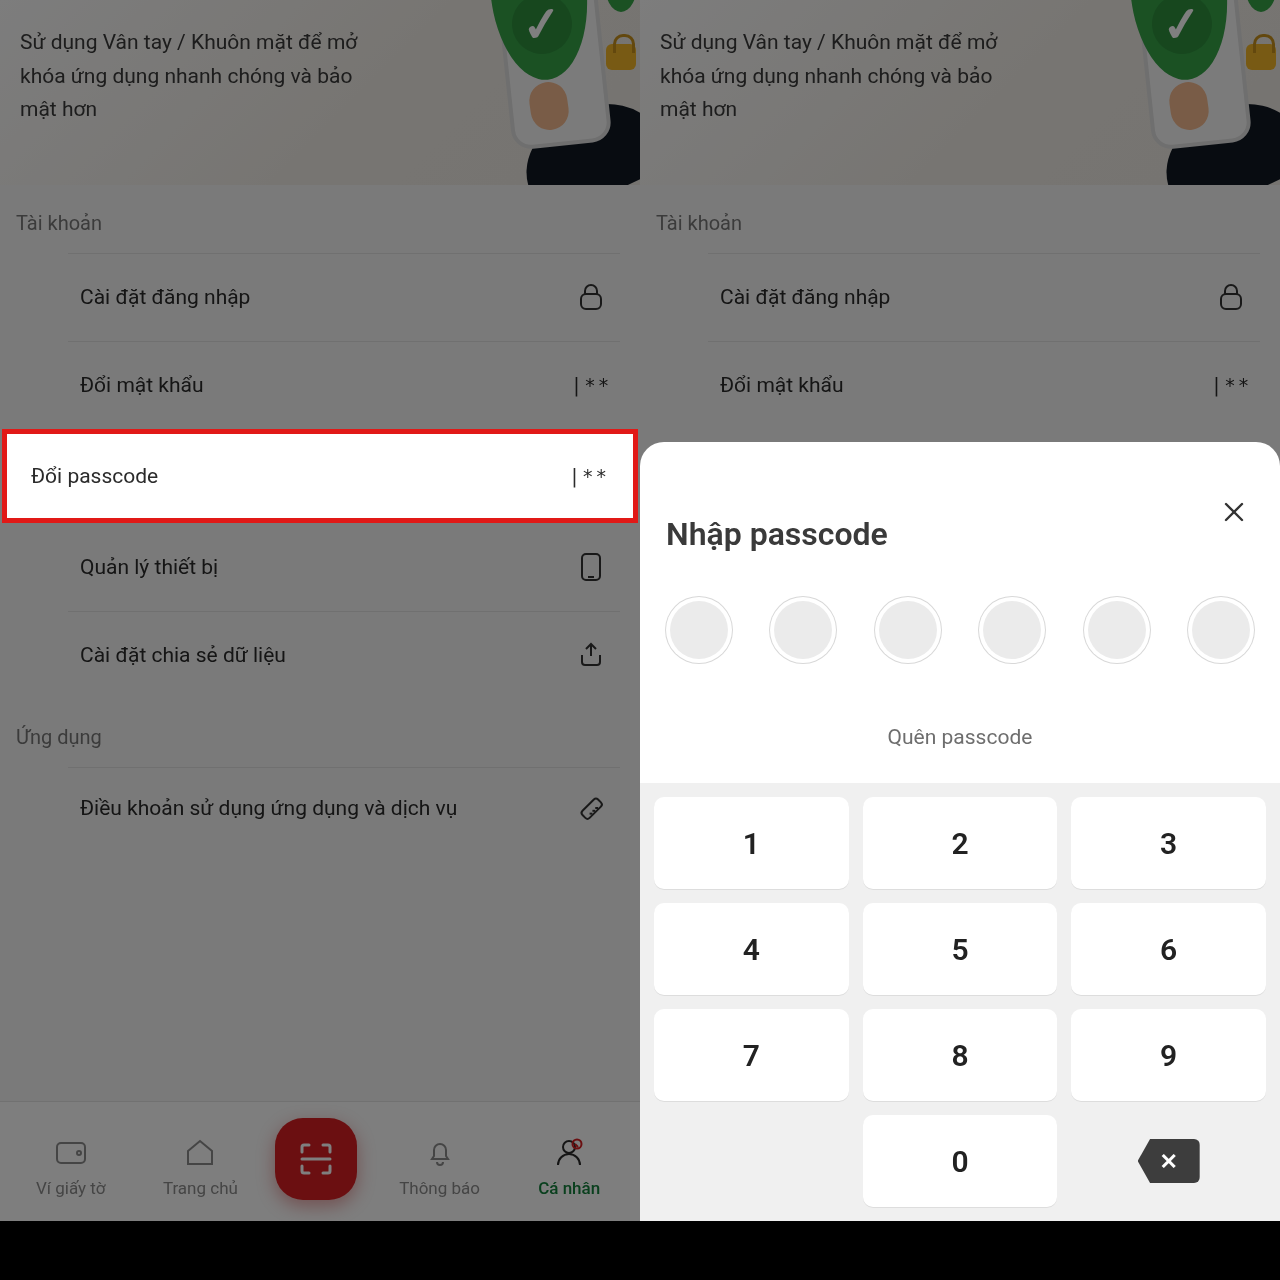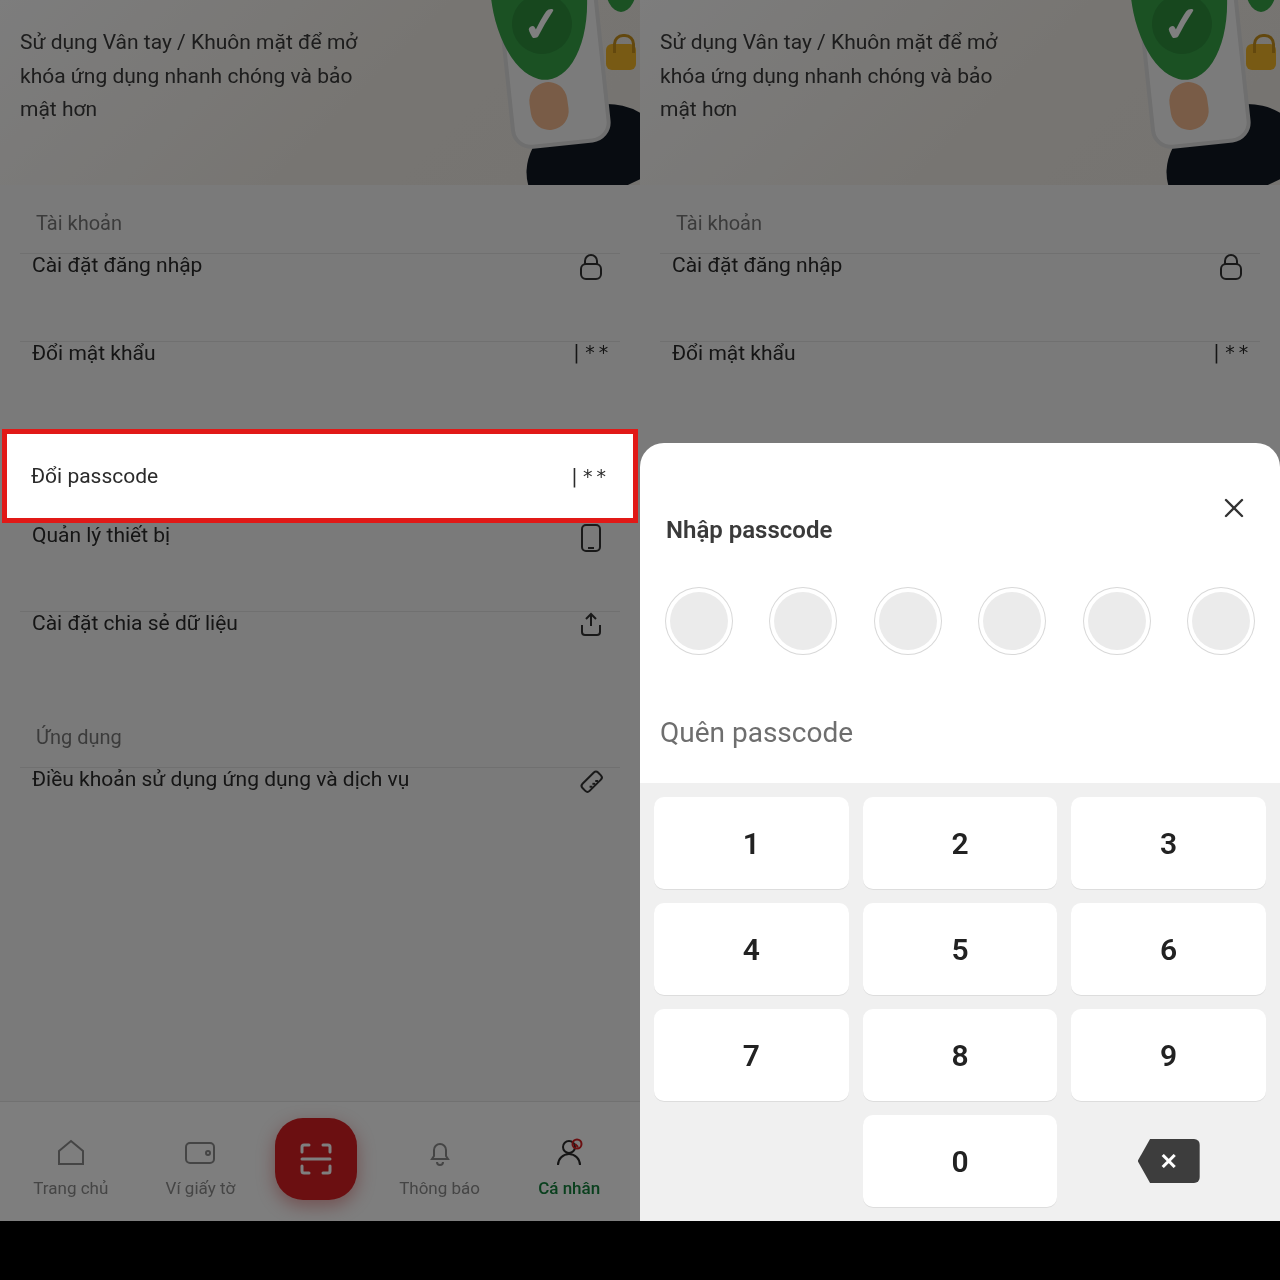--- a/index.html
+++ b/index.html
@@ -105,34 +105,35 @@
   position:absolute; right:4px; top:72px; width:30px;height:26px;
   background:#f0b429;border-radius:6px;
 }
 .mini-lock::before{
   content:""; position:absolute; top:-10px; left:7px; width:16px;height:16px;
   border:3px solid #c6901c; border-bottom:none; border-radius:10px 10px 0 0;
 }
 
 
 .section-title {
-  padding: 26px 20px 18px 36px;
+  padding: 26px 20px 18px 16px;
   font-size: 20px;
   color: #777;
 }
 .row {
   display: flex;
-  align-items: flex-start;
+  align-items: center;
   justify-content: space-between;
   background: #f5f5f5;
   padding: 0 32px;
   height: 88px;
   font-size: 21px;
   color: #2b2b2b;
   position: relative;
+  margin-left: 48px;
 }
 .row + .row::before,
 .section-title + .row::before {
   content:"";
   position:absolute;
   left:20px; right:20px; top:0;
   height:1px; background:#e0e0e0;
 }
 .row .icon-slot {
   width: 34px;
@@ -184,33 +185,33 @@
   position:absolute; left:0; right:0; bottom:0;
   background:#fff;
   border-radius:24px 24px 0 0;
   z-index: 20;
   padding: 28px 20px 20px 20px;
 }
 .sheet-header{
   display:flex; align-items:center; justify-content:space-between;
   padding: 0 6px 20px 6px;
 }
-.sheet-title{ font-size:24px; color:#3a3a3a; font-weight:600;margin-top:45px; }
+.sheet-title{ font-size:32px; color:#3a3a3a; font-weight:600;margin-top:45px; }
 .close-x{ font-size:26px; color:#444; width:40px;height:40px;display:flex;align-items:center;justify-content:center; }
 
 .dots-row{
   display:flex; justify-content:space-between; padding: 28px 10px 38px 10px;
 }
 .dot{
   width:58px;height:58px;border-radius:50%;
   background:#ebebeb;
   box-shadow: 0 0 0 4px #fff, 0 0 0 5px #d8d8d8;
 }
 .forgot{
-  font-size:28px; color:#6e6e6e; padding: 28px 0 34px 0;
+  text-align:center; font-size:21px; color:#6e6e6e; padding: 28px 0 34px 0;
 }
 .keypad{
   background:#f0f0f0;
   margin: 0 -20px -20px -20px;
   padding: 14px;
   display:grid;
   grid-template-columns: repeat(3, 1fr);
   gap: 14px;
 }
 .key{
@@ -306,34 +307,34 @@
         <line x1="9" y1="17" x2="11" y2="19" transform="rotate(-45 14 14)"></line>
         <line x1="13" y1="17" x2="15" y2="19" transform="rotate(-45 14 14)"></line>
         <line x1="17" y1="17" x2="19" y2="19" transform="rotate(-45 14 14)"></line>
       </svg>
     </span>
   </div>
 
   <div class="bottom-nav">
     <div class="nav-item">
       <div class="nav-icon">
-        <svg width="32" height="30" viewBox="0 0 32 30" stroke="#8b8b8b" stroke-width="2" fill="none">
-            <path d="M4 14 L16 4 L28 14 V27 H4z"></path>
-          </svg>
-      </div>
-      <div>Trang chủ</div>
-    </div>
-    <div class="nav-item">
-      <div class="nav-icon">
         <svg width="34" height="28" viewBox="0 0 34 28" stroke="#8b8b8b" stroke-width="2" fill="none">
             <rect x="3" y="5" width="28" height="20" rx="4"></rect>
             <circle cx="25" cy="15" r="2"></circle>
           </svg>
       </div>
       <div>Ví giấy tờ</div>
+    </div>
+    <div class="nav-item">
+      <div class="nav-icon">
+        <svg width="32" height="30" viewBox="0 0 32 30" stroke="#8b8b8b" stroke-width="2" fill="none">
+            <path d="M4 14 L16 4 L28 14 V27 H4z"></path>
+          </svg>
+      </div>
+      <div>Trang chủ</div>
     </div>
     <div class="nav-item" style="width:90px;">
       <div class="scan-btn">
         <svg width="38" height="38" viewBox="0 0 38 38" stroke="#fff" stroke-width="3" fill="none" stroke-linecap="round">
           <path d="M5 12 V7 a2 2 0 0 1 2-2 h5 M26 5 h5 a2 2 0 0 1 2 2 v5 M33 26 v5 a2 2 0 0 1-2 2 h-5 M12 33 H7 a2 2 0 0 1-2-2 v-5"></path>
           <line x1="5" y1="19" x2="33" y2="19"></line>
         </svg>
       </div>
     </div>
     <div class="nav-item">

